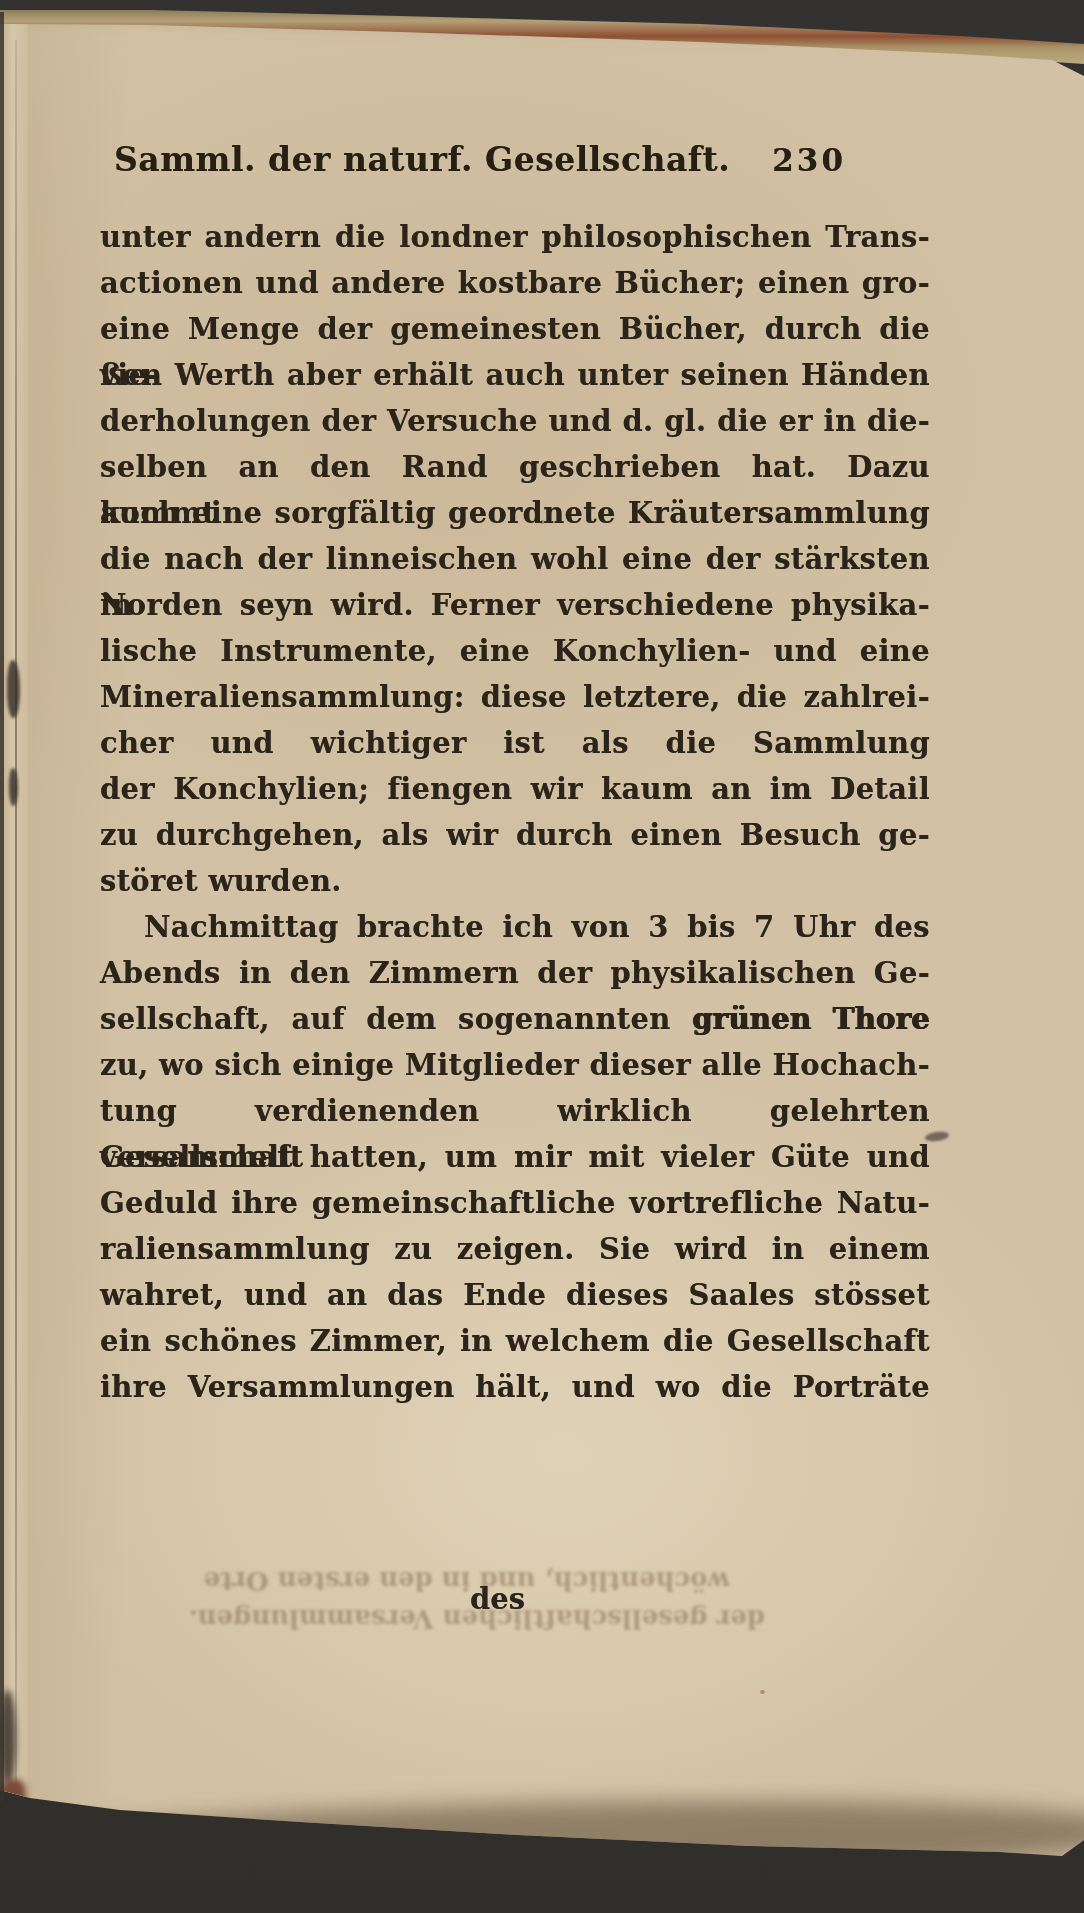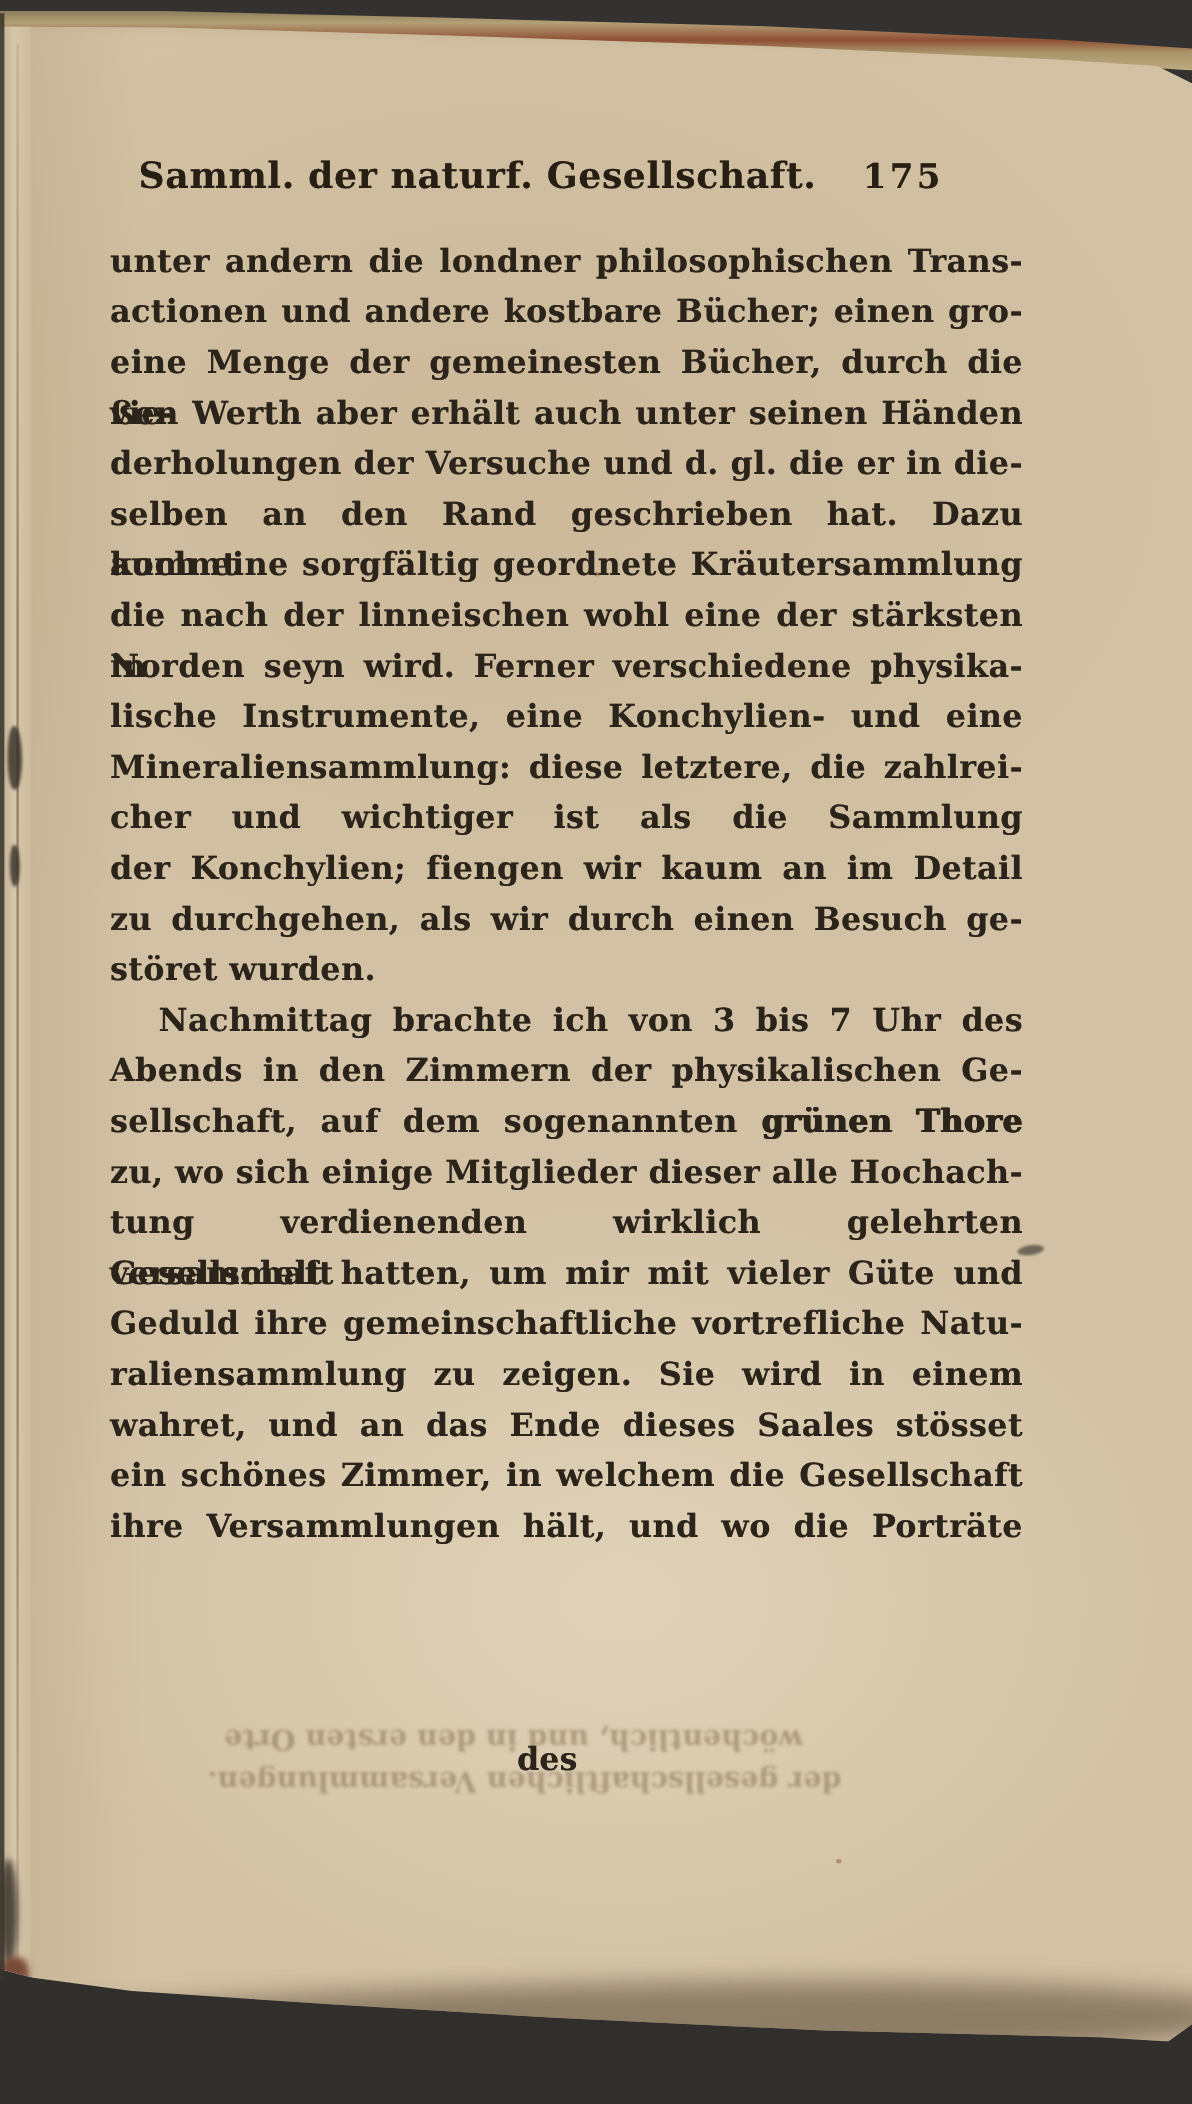--- a/index.html
+++ b/index.html
@@ -38,21 +38,21 @@
     background:linear-gradient(180deg,rgba(100,80,55,.15),rgba(100,80,55,.6) 30%,rgba(100,80,55,.55) 70%,rgba(100,80,55,.2));}
   .smudge{position:absolute;background:rgba(45,40,33,.78);filter:blur(1.5px);border-radius:45% 55% 50% 50%;}
   .smudge.s1{left:7px;top:660px;width:13px;height:58px;}
   .smudge.s2{left:9px;top:768px;width:9px;height:38px;}
   .smudge.s3{left:0px;top:1690px;width:16px;height:95px;filter:blur(3px);}
   .bottom-red{position:absolute;left:0;bottom:100px;width:26px;height:34px;
     background:#7a4a38;filter:blur(3px);border-radius:40%;}
   .margin-mark{position:absolute;left:925px;top:1132px;width:24px;height:9px;
     background:rgba(62,57,50,.65);filter:blur(1px);border-radius:50%;transform:rotate(-8deg);}
   
-  .header{position:absolute;left:12px;top:140px;width:960px;display:flex;justify-content:center;
+  .header{position:absolute;left:0;top:140px;width:960px;display:flex;justify-content:center;
     align-items:baseline;gap:42px;font-size:33px;font-weight:bold;letter-spacing:.5px;
     color:#271f14;text-shadow:0 0 .6px rgba(39,31,20,.55);}
   .header .pagenum{font-size:31px;letter-spacing:3px;}
   
   .body-text{position:absolute;left:100px;top:214px;width:830px;font-size:29px;
     font-weight:bold;line-height:46px;letter-spacing:.3px;color:#2b241a;
     text-shadow:0 0 .5px rgba(43,36,26,.5);}
   .body-text .line{height:46px;white-space:nowrap;}
   .body-text .line.j{white-space:normal;text-align:justify;text-align-last:justify;}
   .body-text .line.ind{text-indent:44px;}
@@ -85,21 +85,21 @@
     <div class="smudge s2"></div>
     <div class="smudge s3"></div>
     <div class="bottom-red"></div>
     <div class="margin-mark"></div>
     <div class="speck p1"></div>
     <div class="speck p2"></div>
     <div class="speck p3"></div>
 
     <div class="header">
       <span>Samml. der naturf. Gesellschaft.</span>
-      <span class="pagenum">175</span>
+      <span class="pagenum">230</span>
     </div>
 
     <div class="bleed b1">wöchentlich, und in den ersten Orte</div>
     <div class="bleed b2">der gesellschaftlichen Versammlungen.</div>
 
     <div class="body-text" id="body-text">
         <div class="line j"><span>unter andern die londner philosophischen Trans-</span></div>
         <div class="line j"><span>actionen und andere kostbare Bücher; einen gro-</span></div>
         <div class="line j"><span>eine Menge der gemeinesten Bücher, durch die vie-</span></div>
         <div class="line j"><span>ßen Werth aber erhält auch unter seinen Händen</span></div>

